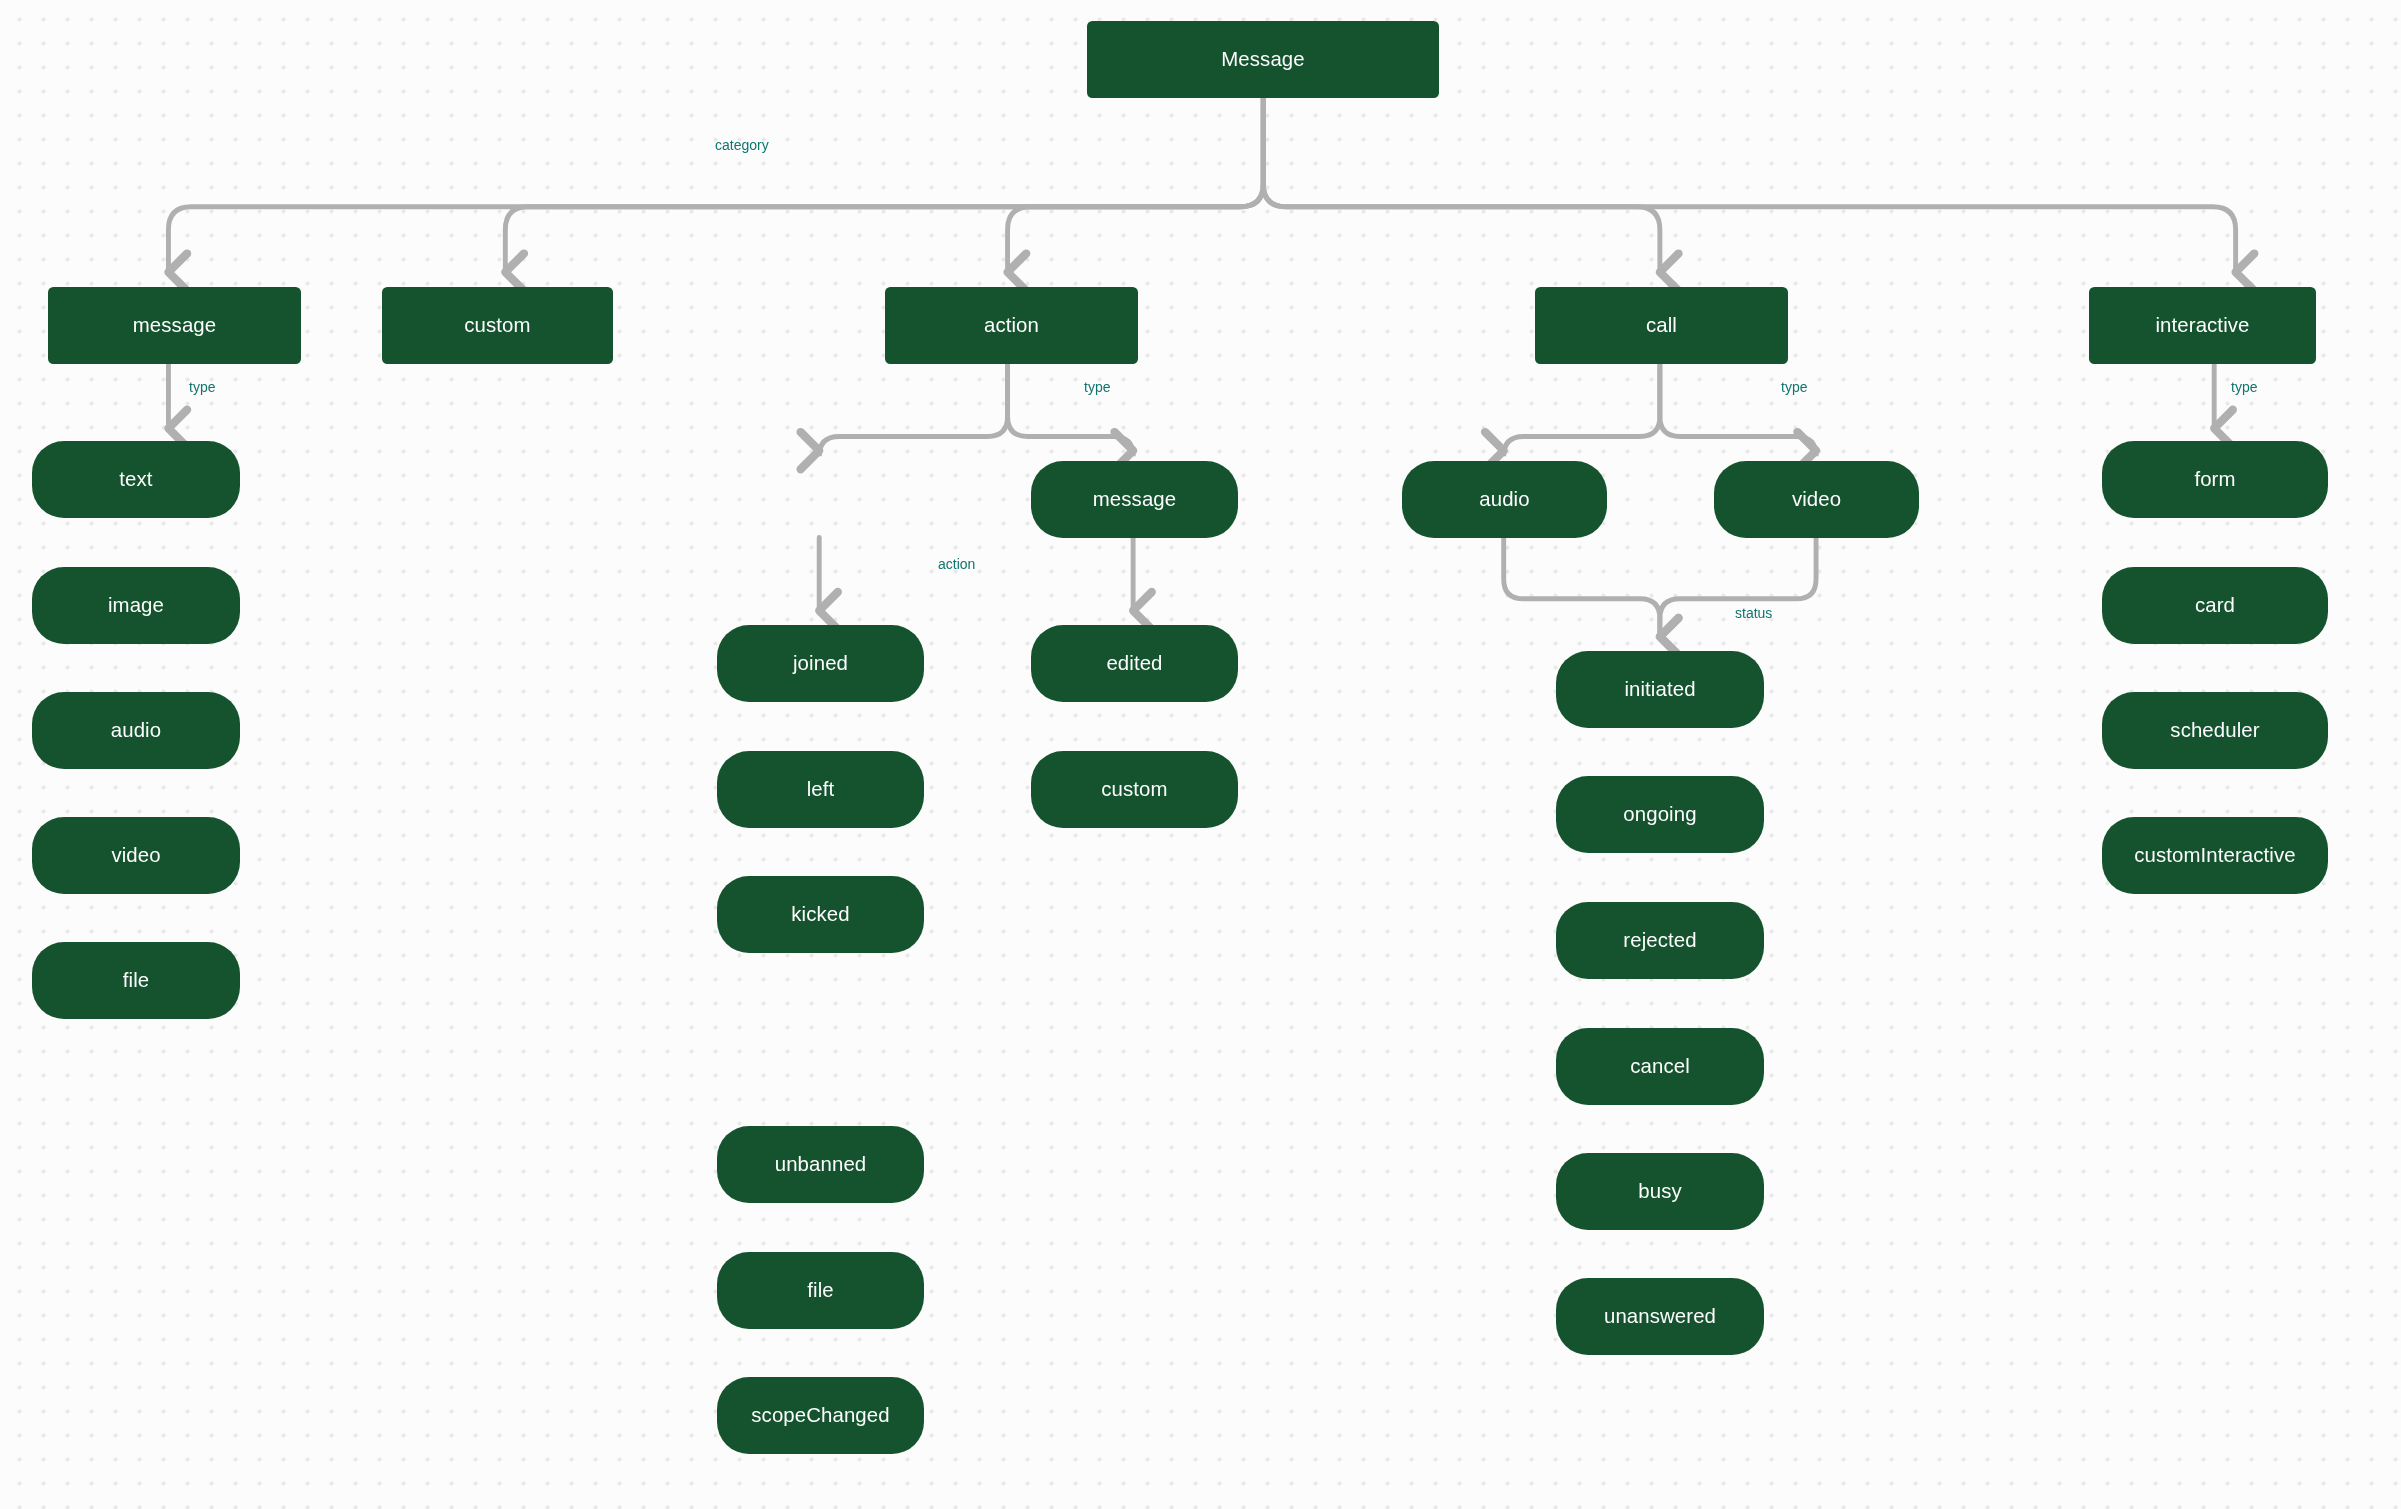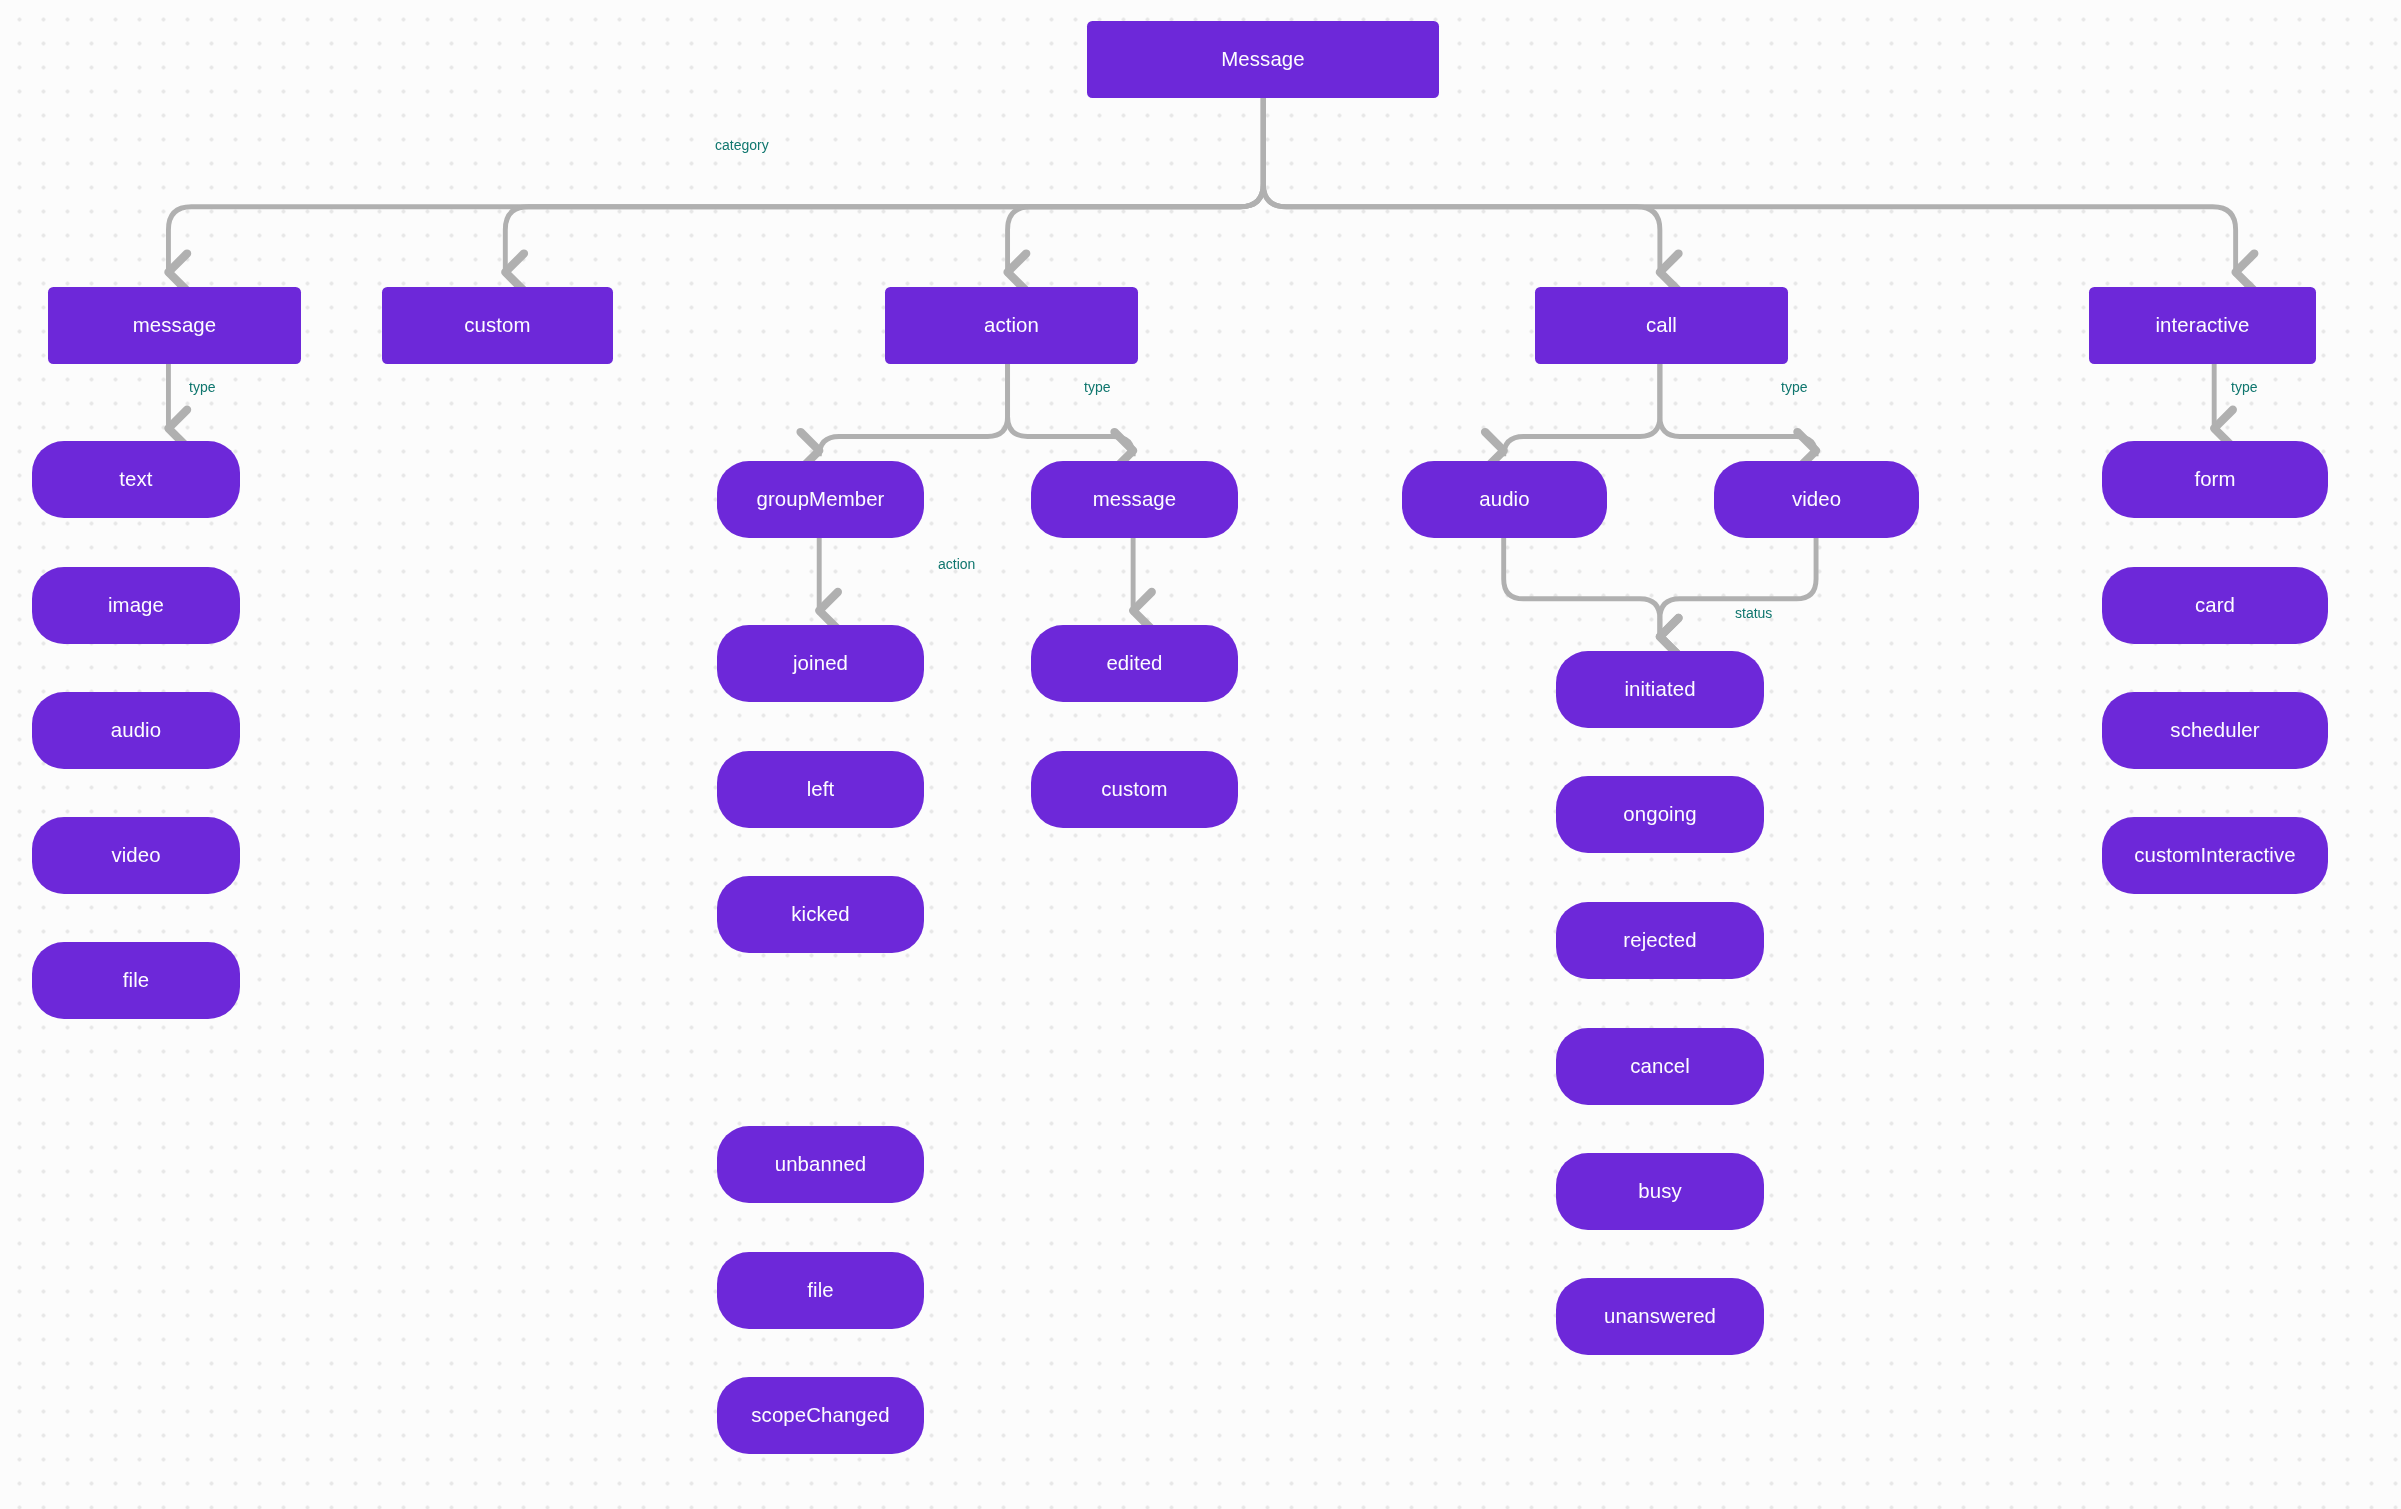--- a/index.html
+++ b/index.html
@@ -11,21 +11,21 @@
     background-position: 7.5px 7.5px;
     font-family:"Liberation Sans","DejaVu Sans",sans-serif;
     overflow:hidden;
     position:relative;
   }
   #canvas { position:absolute; left:0; top:0; width:2401px; height:1510px; }
   #edges { position:absolute; left:0; top:0; width:2401px; height:1510px; pointer-events:none; }
 
   .node {
     position:absolute;
-    background:#6d28d9;
+    background:#14532d;
     color:#fdfcff;
     display:flex; align-items:center; justify-content:center;
     box-sizing:border-box;
     font-size:20.4px;
     letter-spacing:0.1px;
     white-space:nowrap;
     user-select:none;
   }
   .node.root   { border-radius:5.3px; }
   .node.cat    { border-radius:5.3px; }
@@ -83,21 +83,20 @@
   <div class="node cat" style="left:885px;top:287px;width:253px;height:77px;">action</div>
   <div class="node cat" style="left:1535px;top:287px;width:253px;height:77px;">call</div>
   <div class="node cat" style="left:2089px;top:287px;width:227px;height:77px;">interactive</div>
 
   <div class="node leaf" style="left:32px;top:441px;width:208px;height:77px;">text</div>
   <div class="node leaf" style="left:32px;top:567px;width:208px;height:77px;">image</div>
   <div class="node leaf" style="left:32px;top:692px;width:208px;height:77px;">audio</div>
   <div class="node leaf" style="left:32px;top:817px;width:208px;height:77px;">video</div>
   <div class="node leaf" style="left:32px;top:942px;width:208px;height:77px;">file</div>
 
-  <div class="node leaf" style="left:717px;top:461px;width:207px;height:77px;">groupMember</div>
   <div class="node leaf" style="left:1031px;top:461px;width:207px;height:77px;">message</div>
 
   <div class="node leaf" style="left:717px;top:625px;width:207px;height:77px;">joined</div>
   <div class="node leaf" style="left:717px;top:751px;width:207px;height:77px;">left</div>
   <div class="node leaf" style="left:717px;top:876px;width:207px;height:77px;">kicked</div>
   <div class="node leaf" style="left:717px;top:1126px;width:207px;height:77px;">unbanned</div>
   <div class="node leaf" style="left:717px;top:1252px;width:207px;height:77px;">file</div>
   <div class="node leaf" style="left:717px;top:1377px;width:207px;height:77px;">scopeChanged</div>
 
   <div class="node leaf" style="left:1031px;top:625px;width:207px;height:77px;">edited</div>

